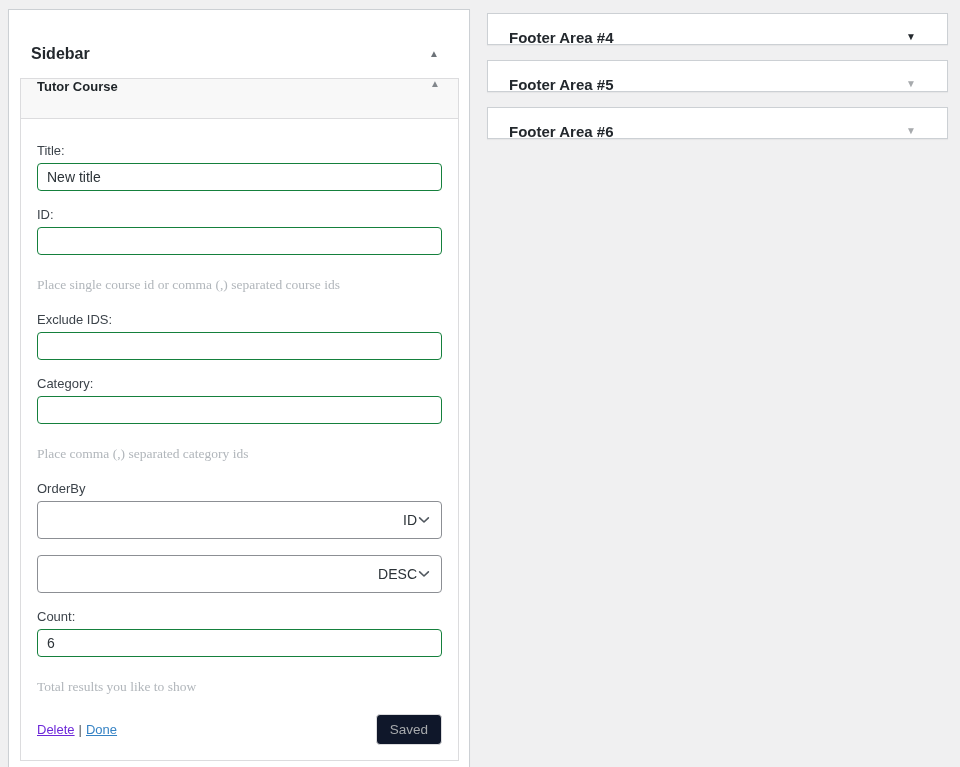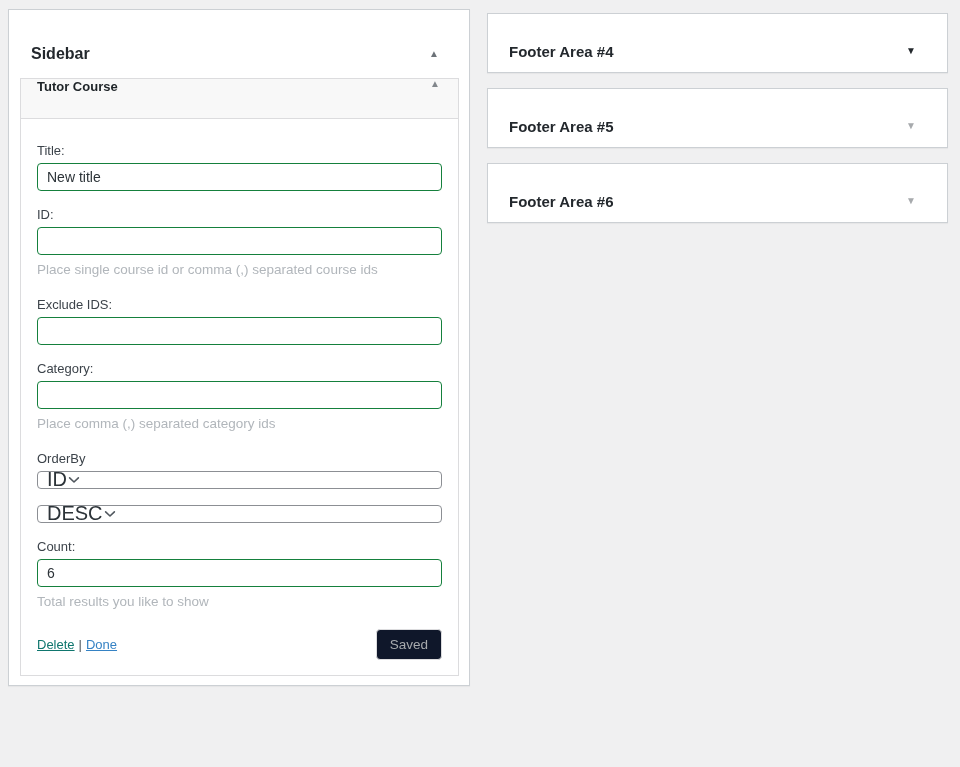--- a/index.html
+++ b/index.html
@@ -87,48 +87,49 @@
     border-radius: 4px;
     padding: 0 9px;
     font-size: 14px;
     color: #2c3338;
     font-family: inherit;
     background: #fff;
     outline: none;
   }
   .fselect {
     display: flex;
-    justify-content: flex-start;
-    align-items: center;
-    height: 18px;
+    justify-content: flex-end;
+    align-items: center;
+    height: 38px;
     border: 1px solid #8c8f94;
     border-radius: 4px;
     padding: 0 10px 0 9px;
-    font-size: 20px;
+    font-size: 14px;
     color: #2c3338;
     background: #fff;
     cursor: pointer;
   }
   .fhelp {
-    margin-top: 5px;
+    margin-top: 20px;
     font-size: 13.5px;
     line-height: 1.55;
     color: #b1b6bb;
+    font-family: Liberation Serif, serif;
   }
 
   .widget-actions {
     display: flex;
     justify-content: space-between;
     align-items: center;
     margin-top: 4px;
     height: 32px;
   }
   .links { font-size: 13px; color: #50575e; }
   a.link-delete {
-    color: #0f766e;
+    color: #6d28d9;
     text-decoration: underline;
     cursor: pointer;
     margin-top: 40px;
   }
   a.link-done {
     color: #3582c4;
     text-decoration: underline;
     cursor: pointer;
   }
   .sep { margin: 0 4px; color: #50575e; }
@@ -145,21 +146,21 @@
 
   
   .right-col {
     flex: 1;
     padding-top: 4px;
     display: flex;
     flex-direction: column;
     gap: 15px;
   }
   .footer-panel {
-    height: 60px;
+    height: 32px;
     background: #fff;
     border: 1px solid #ccd0d4;
     box-shadow: 0 1px 1px rgba(0,0,0,.04);
     display: flex;
     justify-content: space-between;
     align-items: center;
     padding: 16px 31px 0 21px;
     cursor: pointer;
   }
   .footer-title {

